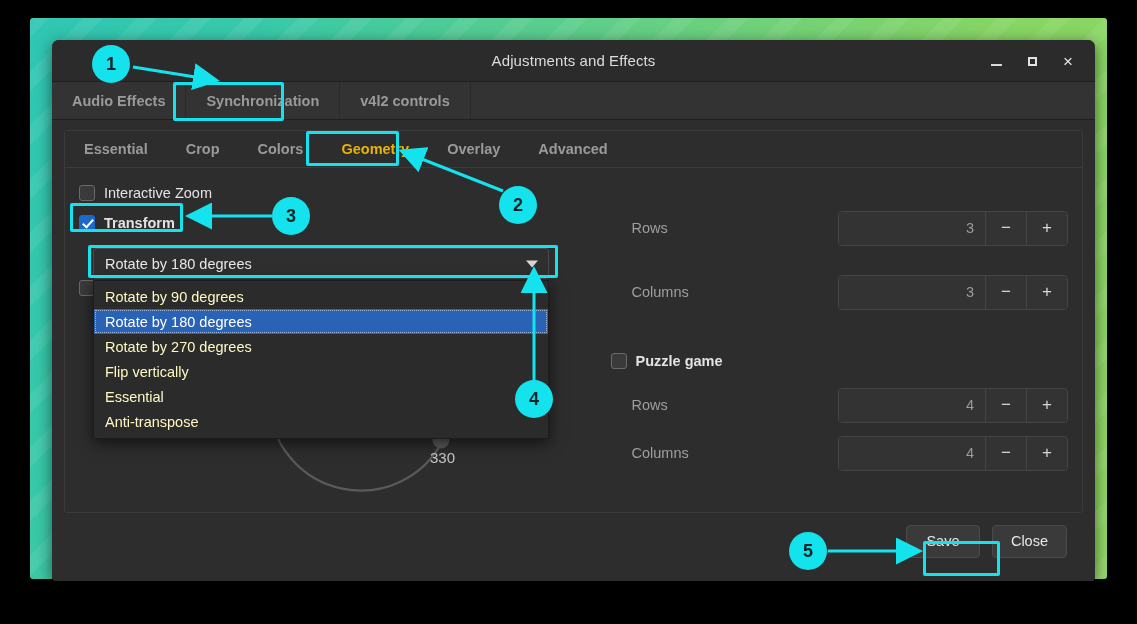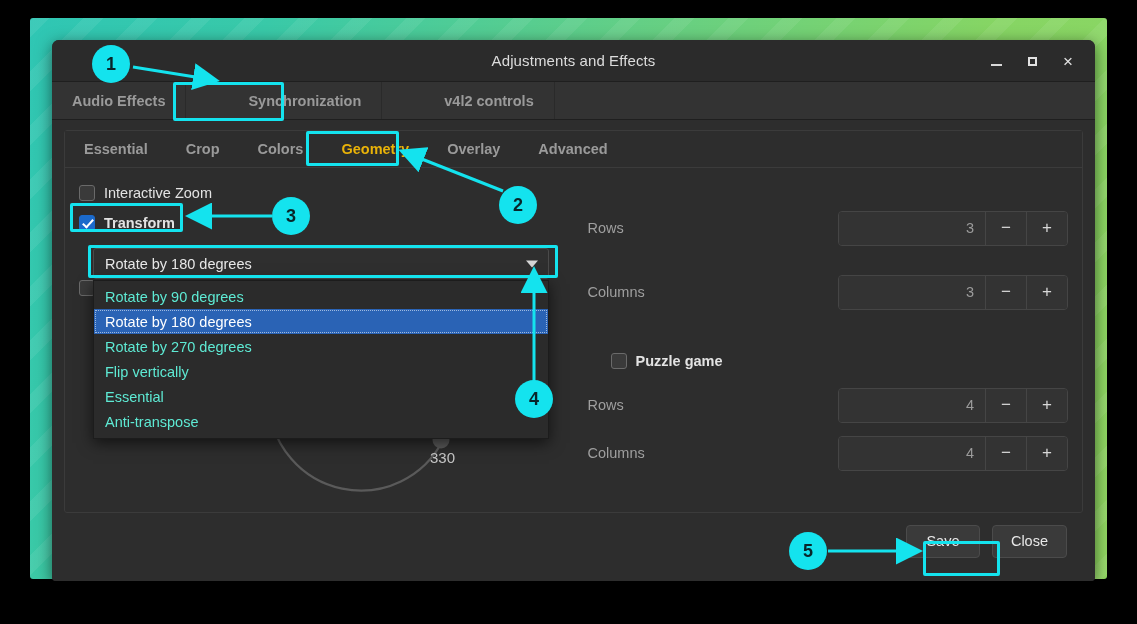--- a/index.html
+++ b/index.html
@@ -74,21 +74,20 @@
   .win-btn.close { font-size: 17px; line-height: 1; }
 
   
   .tabbar1 {
     height: 38px;
     background: #333333;
     display: flex;
     align-items: stretch;
     border-bottom: 1px solid #1f1f1f;
     flex: 0 0 auto;
-    gap: 42px;
   }
   .tab1 {
     display: flex; align-items: center;
     padding: 0 20px;
     font-size: 14.5px;
     color: #9a9a9a;
     font-weight: bold;
     border-right: 1px solid #2a2a2a;
     cursor: default;
     white-space: nowrap;
@@ -194,21 +193,21 @@
     background: #2b2b2b;
     border: 1px solid #1c1c1c;
     box-shadow: 0 4px 14px rgba(0,0,0,.6);
     padding: 3px 0 4px 0;
     z-index: 30;
   }
   .combo-item {
     height: 25px;
     display: flex; align-items: center;
     padding: 0 11px;
-    color: #5eead4;
+    color: #fef9c3;
     font-size: 14.5px;
     cursor: default;
   }
   .combo-item.selected {
     background: #2a63b5;
     color: #ffffff;
     outline: 1px dotted #9db9e0;
     outline-offset: -2px;
   }
 
@@ -234,20 +233,21 @@
     position: absolute;
     left: 365px; top: 281px;
     color: #c6c6c6;
     font-size: 15px;
     z-index: 3;
   }
   .field-row {
     display: flex; align-items: center;
     height: 42px;
     margin-top: 10px;
+    margin-left: 44px;
   }
   .field-label {
     color: #9f9f9f;
     font-size: 14.5px;
     flex: 1;
   }
   .spinner {
     display: flex;
     height: 35px;
     border: 1px solid #454545;

